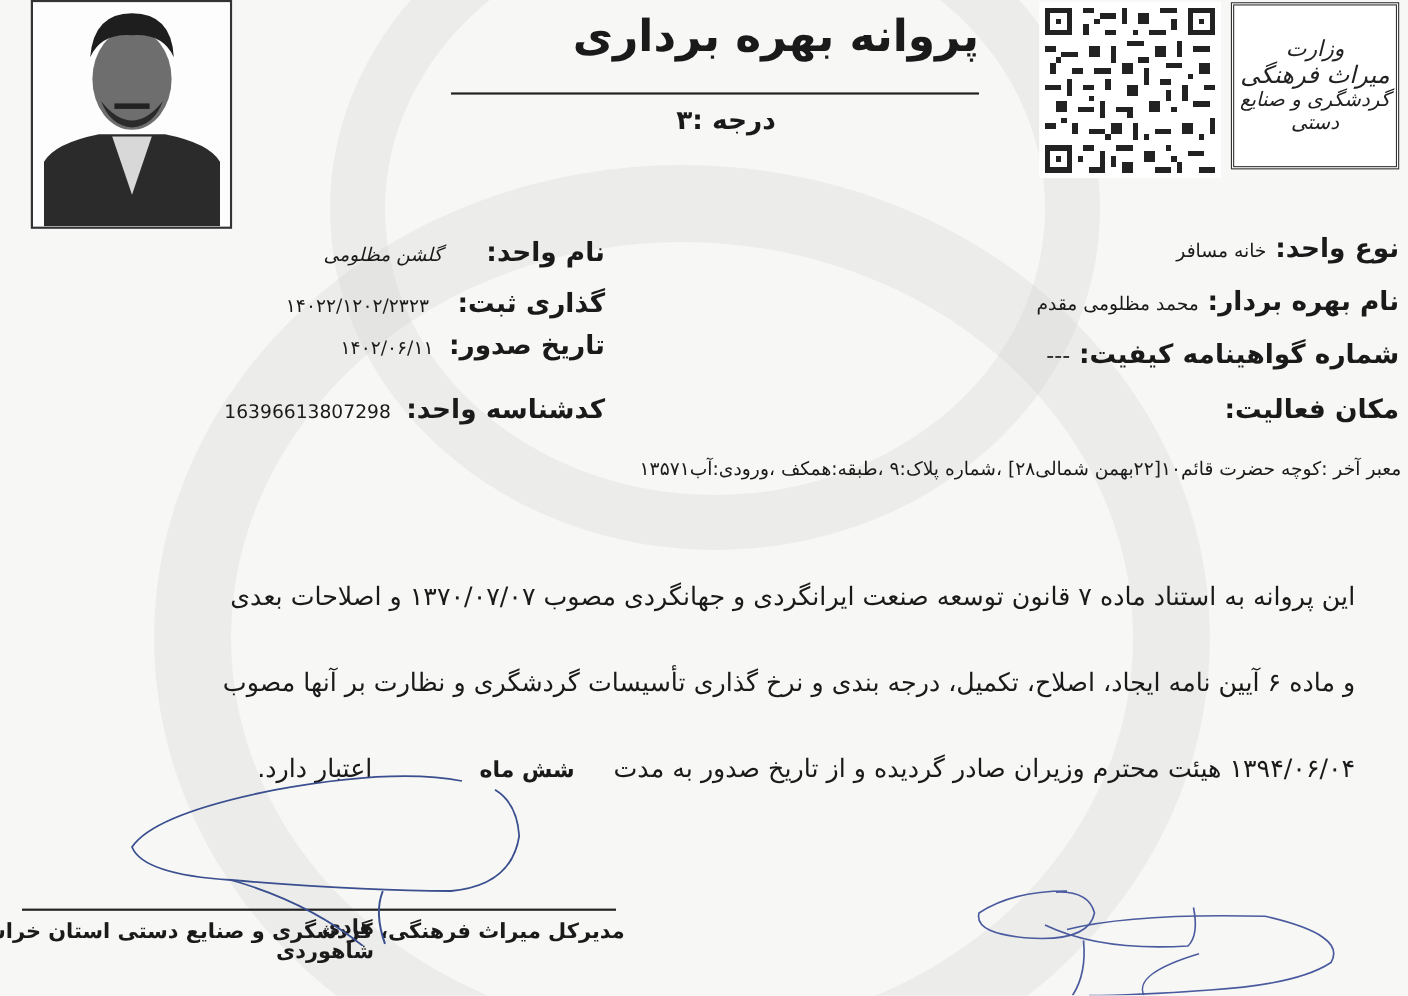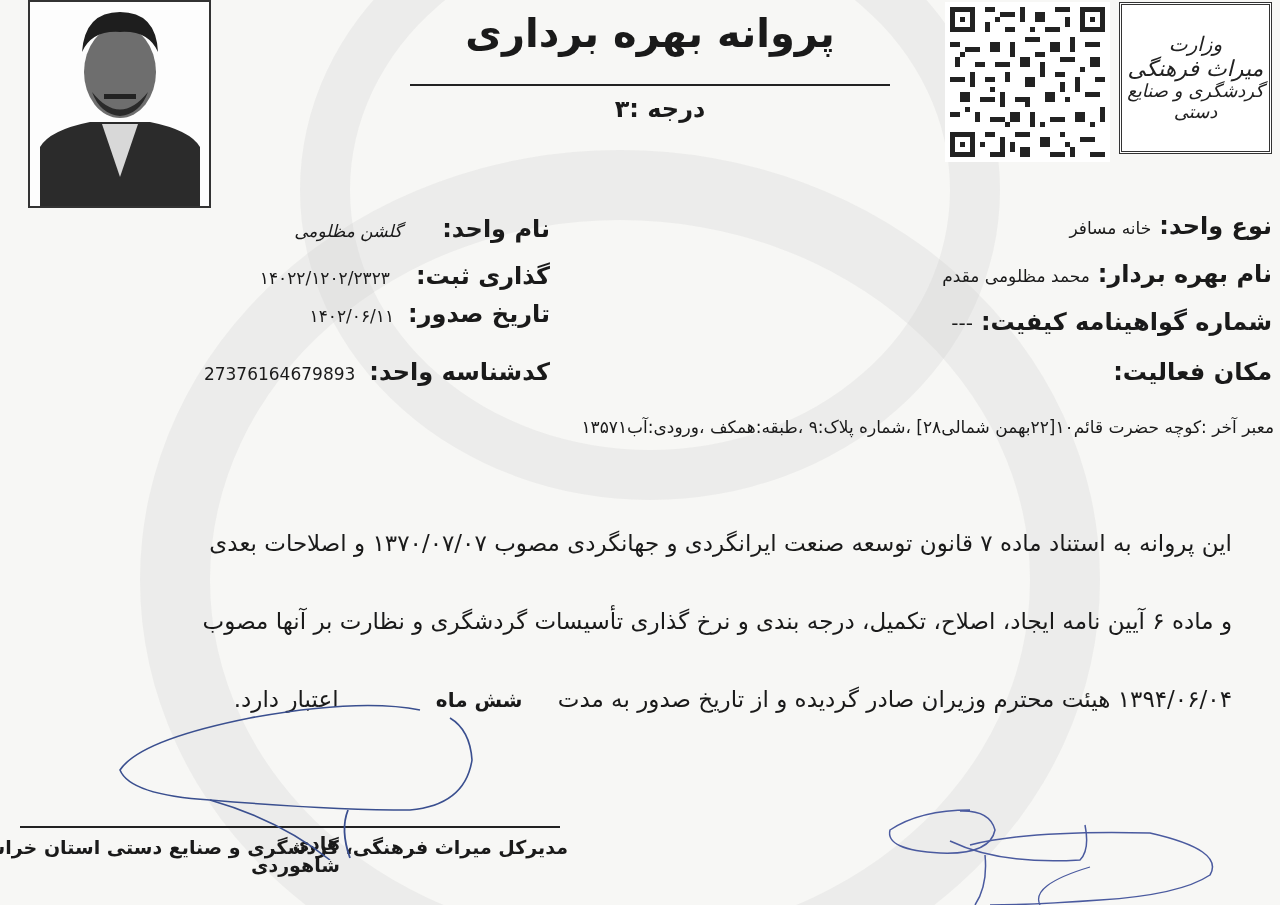--- a/index.html
+++ b/index.html
@@ -29,21 +29,21 @@
   .logo-l3 { font-size:18px; }
 
   
   .qr {
     position:absolute; left:945px; top:2px; width:165px; height:160px;
     background:#fff;
   }
 
   
   .title {
-    position:absolute; left:410px; top:10px; width:480px; text-align:center;
+    position:absolute; left:410px; top:10px; width:480px; 
     font-size:40px; font-weight:bold; direction:rtl;
   }
   .title-rule { position:absolute; left:410px; top:84px; width:480px; height:2px; background:#222; }
   .grade {
     position:absolute; left:560px; top:95px; width:200px; text-align:center;
     font-size:24px; font-weight:bold; direction:rtl;
   }
 
   
   .photo {
@@ -130,21 +130,21 @@
 <div class="field" style="right:730px;top:215px;">
   <span class="lbl">نام واحد:</span><span class="val" style="margin-right:40px;font-style:italic;">گلشن مظلومی</span>
 </div>
 <div class="field" style="right:730px;top:262px;">
   <span class="lbl">گذاری ثبت:</span><span class="val" style="margin-right:26px;">۱۴۰۲۲/۱۲۰۲/۲۳۲۳</span>
 </div>
 <div class="field" style="right:730px;top:300px;">
   <span class="lbl">تاریخ صدور:</span><span class="val" style="margin-right:14px;">۱۴۰۲/۰۶/۱۱</span>
 </div>
 <div class="field" style="right:730px;top:358px;">
-  <span class="lbl">کدشناسه واحد:</span><span class="val" style="margin-right:14px;">27376164679893</span>
+  <span class="lbl">کدشناسه واحد:</span><span class="val" style="margin-right:14px;">16396613807298</span>
 </div>
 
 <div class="address">
   <div>معبر آخر :کوچه حضرت قائم۱۰[۲۲بهمن شمالی۲۸] ،شماره پلاک:۹ ،طبقه:همکف ،ورودی:آب۱۳۵۷۱</div>
 </div>
 
 <div class="body-line" style="right:48px;top:530px;">این پروانه به استناد ماده ۷ قانون توسعه صنعت ایرانگردی و جهانگردی مصوب ۱۳۷۰/۰۷/۰۷ و اصلاحات بعدی</div>
 <div class="body-line" style="right:48px;top:608px;">و ماده ۶ آیین نامه ایجاد، اصلاح، تکمیل، درجه بندی و نرخ گذاری تأسیسات گردشگری و نظارت بر آنها مصوب</div>
 <div class="body-line" style="right:48px;top:686px;">
   <span>۱۳۹۴/۰۶/۰۴ هیئت محترم وزیران صادر گردیده و از تاریخ صدور به مدت</span>

